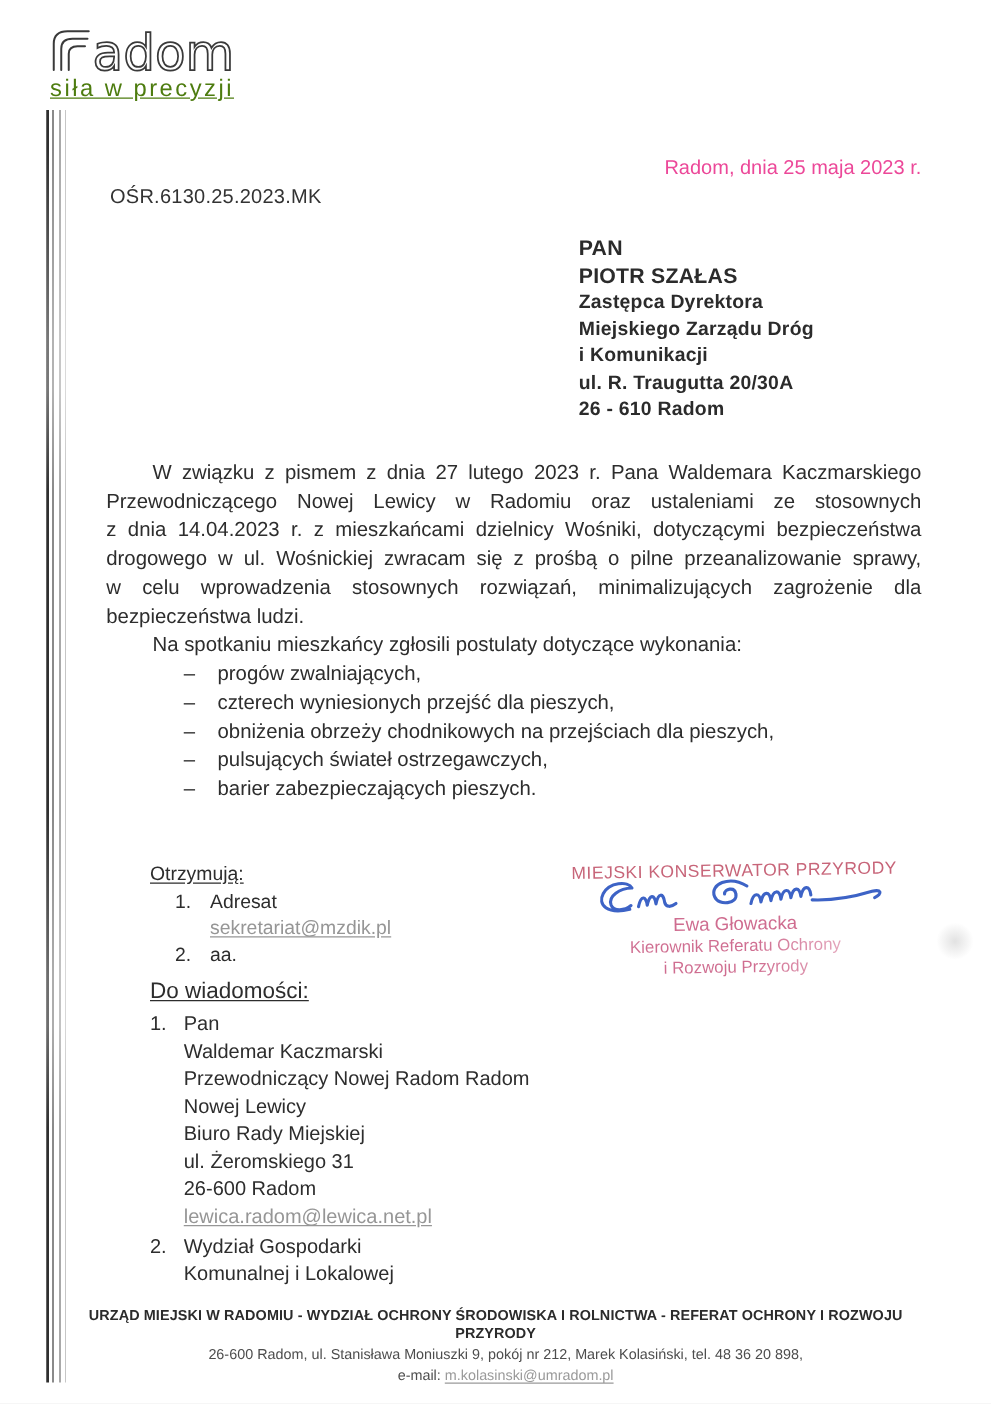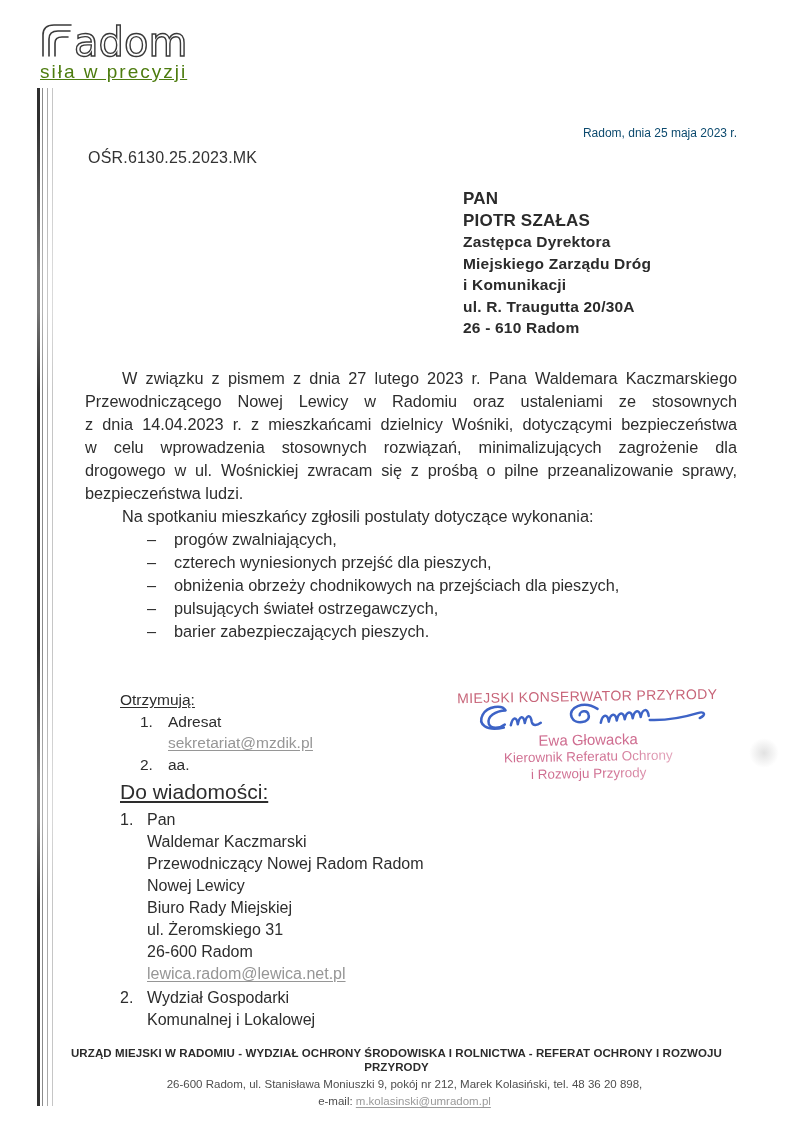--- a/index.html
+++ b/index.html
@@ -17,21 +17,21 @@
       #a9a9a9 10px 11.5px, transparent 11.5px 15px,
       #c6c6c6 15px 16px, transparent 16px);
   }
   .scan-lines:after{content:"";position:absolute;inset:0;
     background:linear-gradient(to bottom, rgba(255,255,255,.0) 0 3%, rgba(255,255,255,.35) 18% 22%, rgba(255,255,255,0) 30% 55%, rgba(255,255,255,.3) 68% 72%, rgba(255,255,255,0) 80%);}
   
   .logo{position:absolute;left:40px;top:20px;}
   .logo svg{display:block;}
   .tagline{font-size:19px;color:#4d7c0f;letter-spacing:2px;margin-top:1px;text-decoration:underline;}
   
-  .dateline{position:absolute;top:126px;right:56px;font-size:12px;color:#0c4a6e;text-align:center;}
+  .dateline{position:absolute;top:126px;right:56px;font-size:16px;color:#ec4899;text-align:center;}
   .refno{position:absolute;top:149px;left:88px;font-size:16px;color:#333;letter-spacing:.2px;}
   
   .recipient{position:absolute;left:463px;top:188px;font-weight:bold;color:#2b2b2b;line-height:21.5px;font-size:15.5px;letter-spacing:.2px;}
   .recipient .big{font-size:17px;}
   
   .body-text{position:absolute;left:85px;top:367px;width:652px;font-size:16.3px;line-height:23px;color:#2d2d2d;}
   .jline{text-align:justify;text-align-last:justify;}
   .indent{padding-left:37px;}
   .tindent{text-indent:37px;}
   .bullets{margin-top:0;}
@@ -48,21 +48,21 @@
   .stamp{position:absolute;left:452px;top:688px;width:272px;text-align:center;transform:rotate(-1deg);}
   .stamp-title{font-size:14px;letter-spacing:.4px;opacity:.92;}
   .stamp-name{font-size:15px;margin-top:27px;}
   .stamp-role{font-size:13.5px;line-height:17px;}
   .fade-right{background:linear-gradient(90deg,#cf6d90 55%, #eec3d2 95%);-webkit-background-clip:text;background-clip:text;color:transparent;}
   .sig{position:absolute;left:18px;top:10px;width:240px;height:44px;}
   .smudge{position:absolute;left:749px;top:738px;width:30px;height:30px;border-radius:50%;
     background:radial-gradient(circle at 50% 50%, rgba(150,150,150,.28), rgba(150,150,150,0) 70%);}
   
   .cc{position:absolute;left:120px;top:781px;font-size:16px;line-height:22px;color:#2d2d2d;}
-  .cc-heading{font-size:21px;margin-bottom:6px;}
+  .cc-heading{font-size:18px;margin-bottom:6px;}
   .cc-row{display:flex;margin-top:2px;}
   .cc-row .num{width:27px;flex:none;}
   
   .footer{position:absolute;left:0;top:1046px;width:100%;text-align:center;color:#2b2b2b;}
   .footer .bold-lines{font-weight:bold;font-size:11.5px;line-height:14px;width:660px;margin:0 auto;letter-spacing:.1px;}
   .footer .addr{font-size:11.5px;color:#4d4d4d;margin-top:3px;line-height:14px;padding-left:16px;}
   .footer a.doclink{color:#9a9a9a;}
 </style>
 </head>
 <body>
@@ -93,22 +93,22 @@
     <div>Miejskiego Zarządu Dróg</div>
     <div>i Komunikacji</div>
     <div>ul. R. Traugutta 20/30A</div>
     <div>26 - 610 Radom</div>
   </div>
 
   <div class="body-text">
     <div class="jline indent">W związku z pismem z dnia 27 lutego 2023 r. Pana Waldemara Kaczmarskiego</div>
     <div class="jline">Przewodniczącego Nowej Lewicy w Radomiu oraz ustaleniami ze stosownych</div>
     <div class="jline">z dnia 14.04.2023 r. z mieszkańcami dzielnicy Wośniki, dotyczącymi bezpieczeństwa</div>
+    <div class="jline">drogowego w ul. Wośnickiej zwracam się z prośbą o pilne przeanalizowanie sprawy,</div>
     <div class="jline">w celu wprowadzenia stosownych rozwiązań, minimalizujących zagrożenie dla</div>
-    <div class="jline">drogowego w ul. Wośnickiej zwracam się z prośbą o pilne przeanalizowanie sprawy,</div>
     <div>bezpieczeństwa ludzi.</div>
     <div class="tindent">Na spotkaniu mieszkańcy zgłosili postulaty dotyczące wykonania:</div>
     <div class="bullets">
       <div class="bullet">
         <span class="dash">–</span>
         <span>progów zwalniających,</span>
       </div>
       <div class="bullet">
         <span class="dash">–</span>
         <span>czterech wyniesionych przejść dla pieszych,</span>

